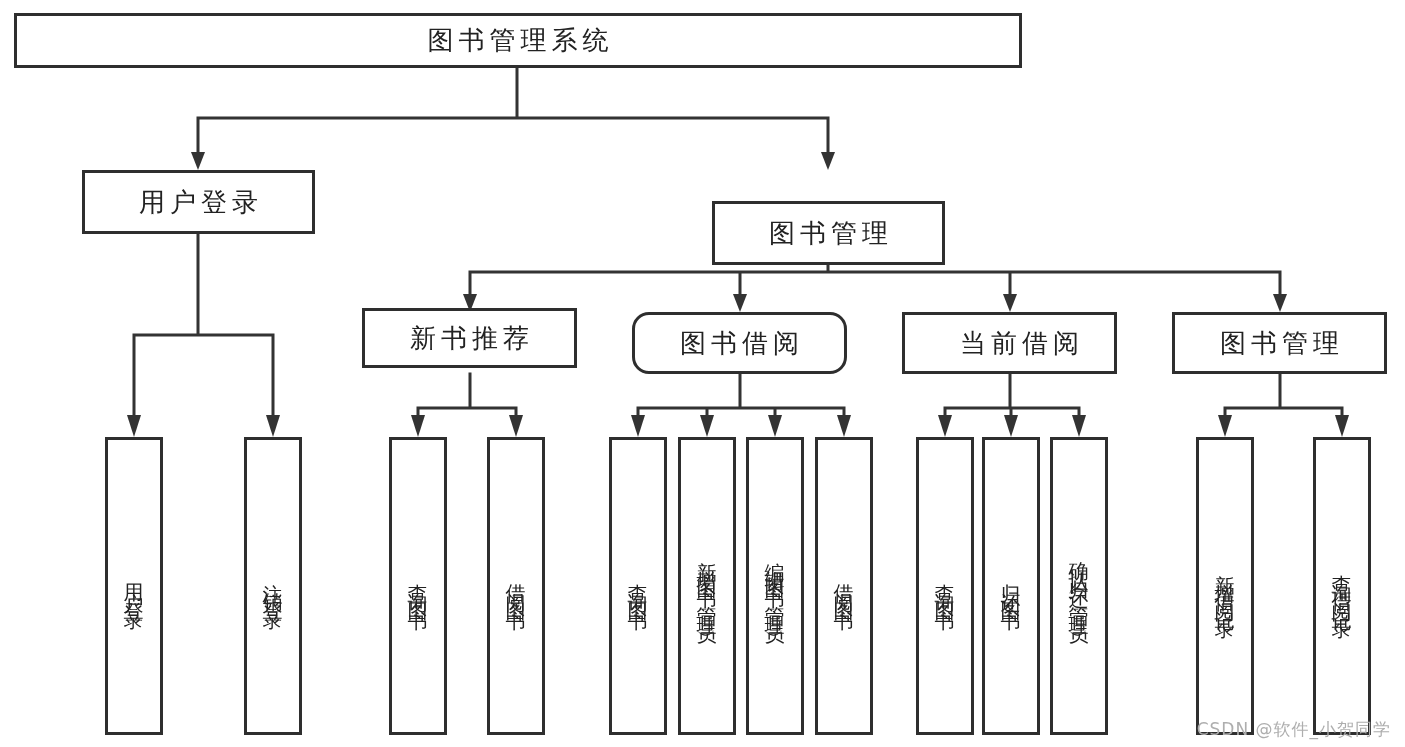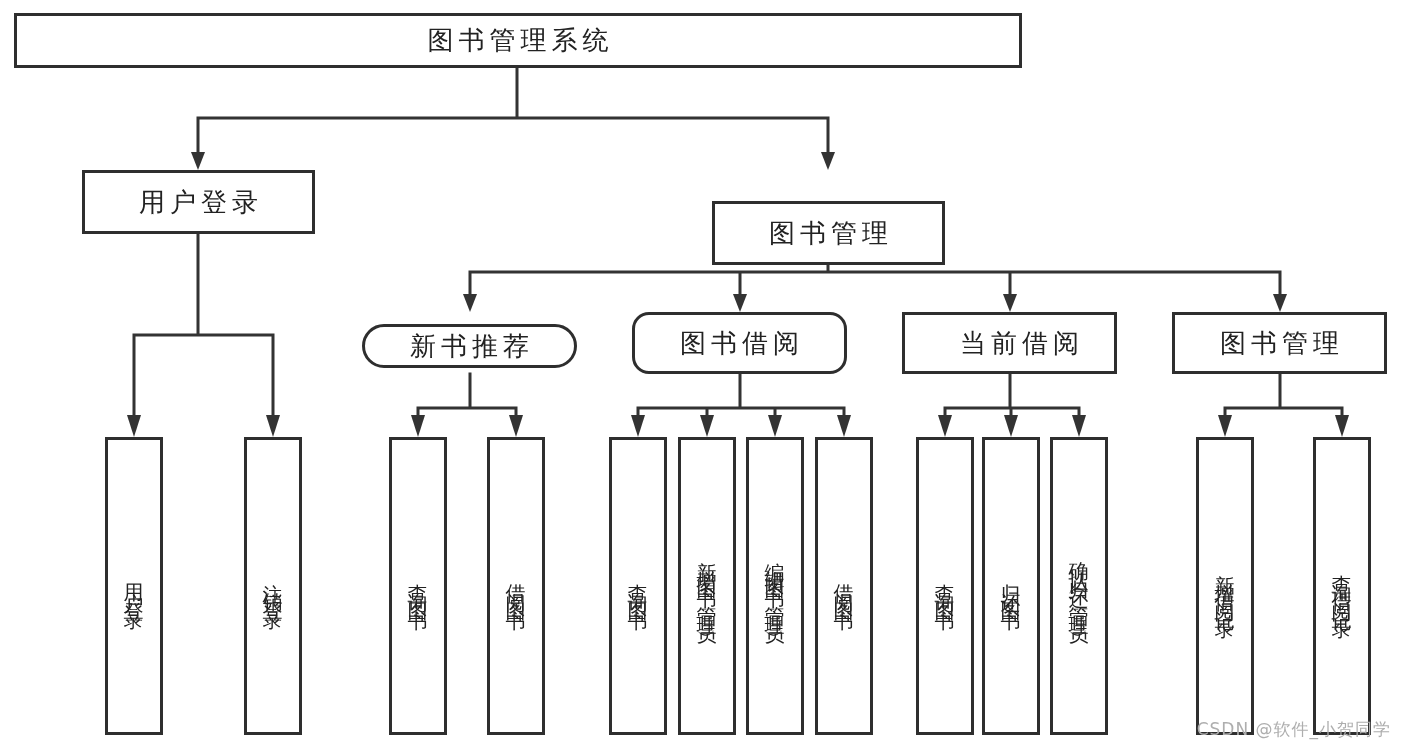--- a/index.html
+++ b/index.html
@@ -118,21 +118,21 @@
     <span>图书管理系统</span>
   </div>
 
   <div class="node h" style="left:82px; top:170px; width:233px; height:64px;">
     <span>用户登录</span>
   </div>
   <div class="node h" style="left:712px; top:170px; width:233px; height:64px;margin-top:31px;">
     <span>图书管理</span>
   </div>
 
-  <div class="node h" style="left:362px; top:324px; width:215px; height:44px;border-radius:25px;">
+  <div class="node h" style="left:362px; top:308px; width:215px; height:60px;">
     <span>新书推荐</span>
   </div>
   <div class="node h" style="left:632px; top:312px; width:215px; height:62px;border-radius:17px;">
     <span>图书借阅</span>
   </div>
   <div class="node h" style="left:902px; top:312px; width:215px; height:62px;padding-left:20px;">
     <span>当前借阅</span>
   </div>
   <div class="node h" style="left:1172px; top:312px; width:215px; height:62px;">
     <span>图书管理</span>

